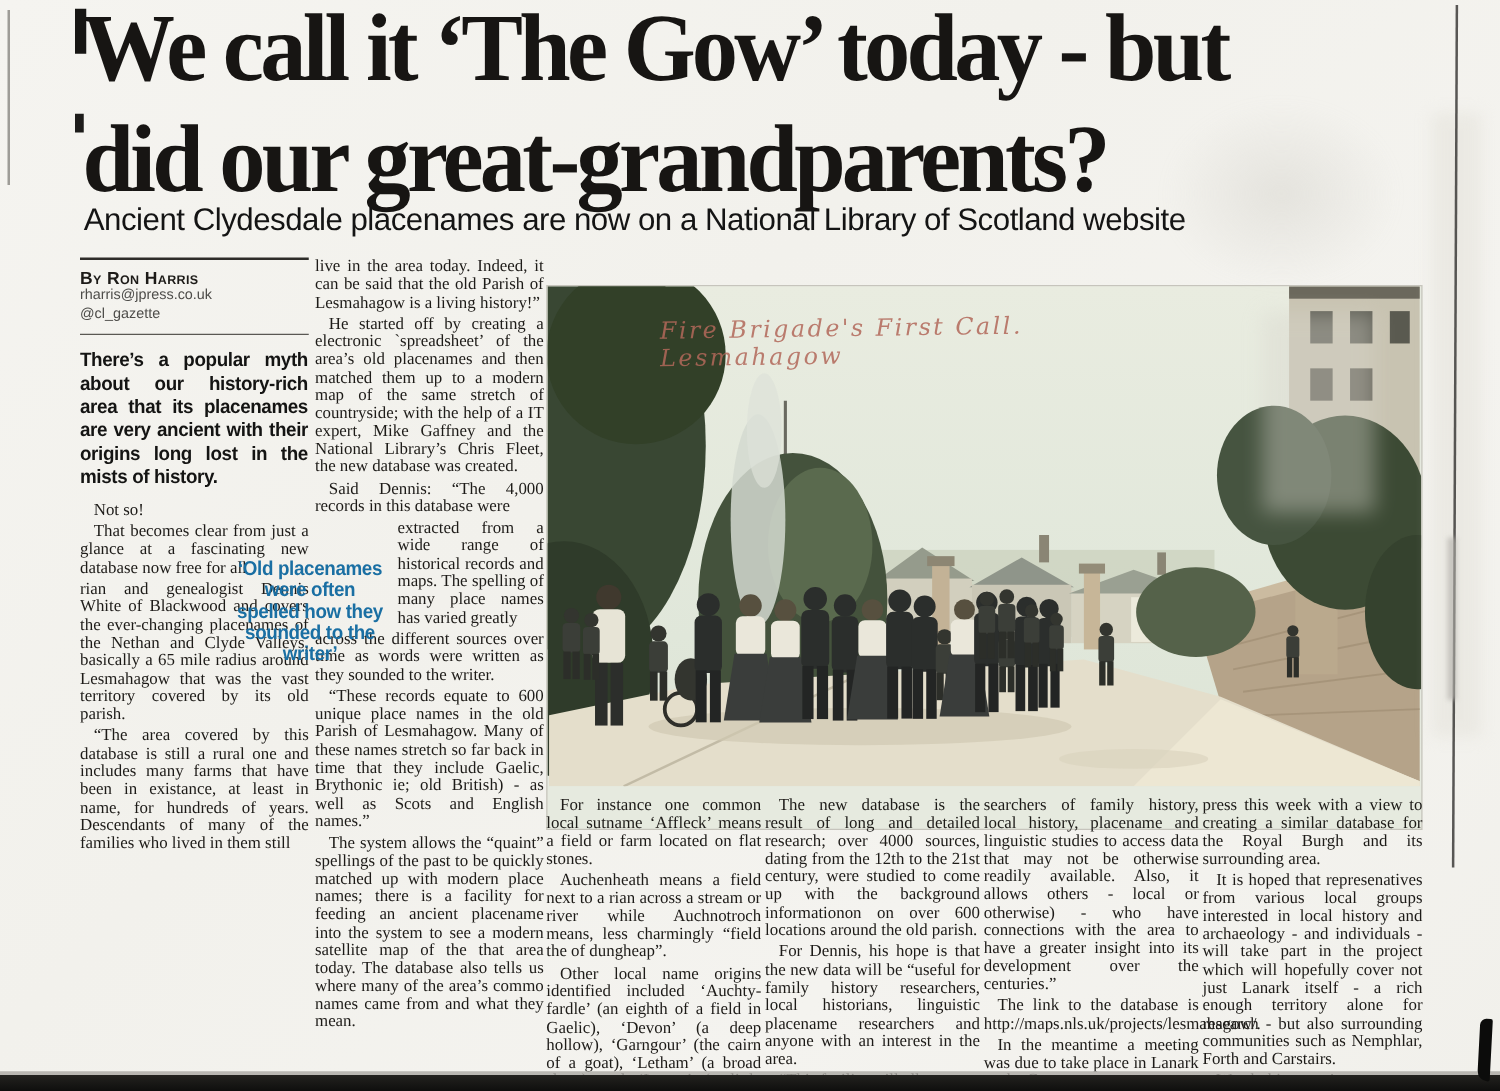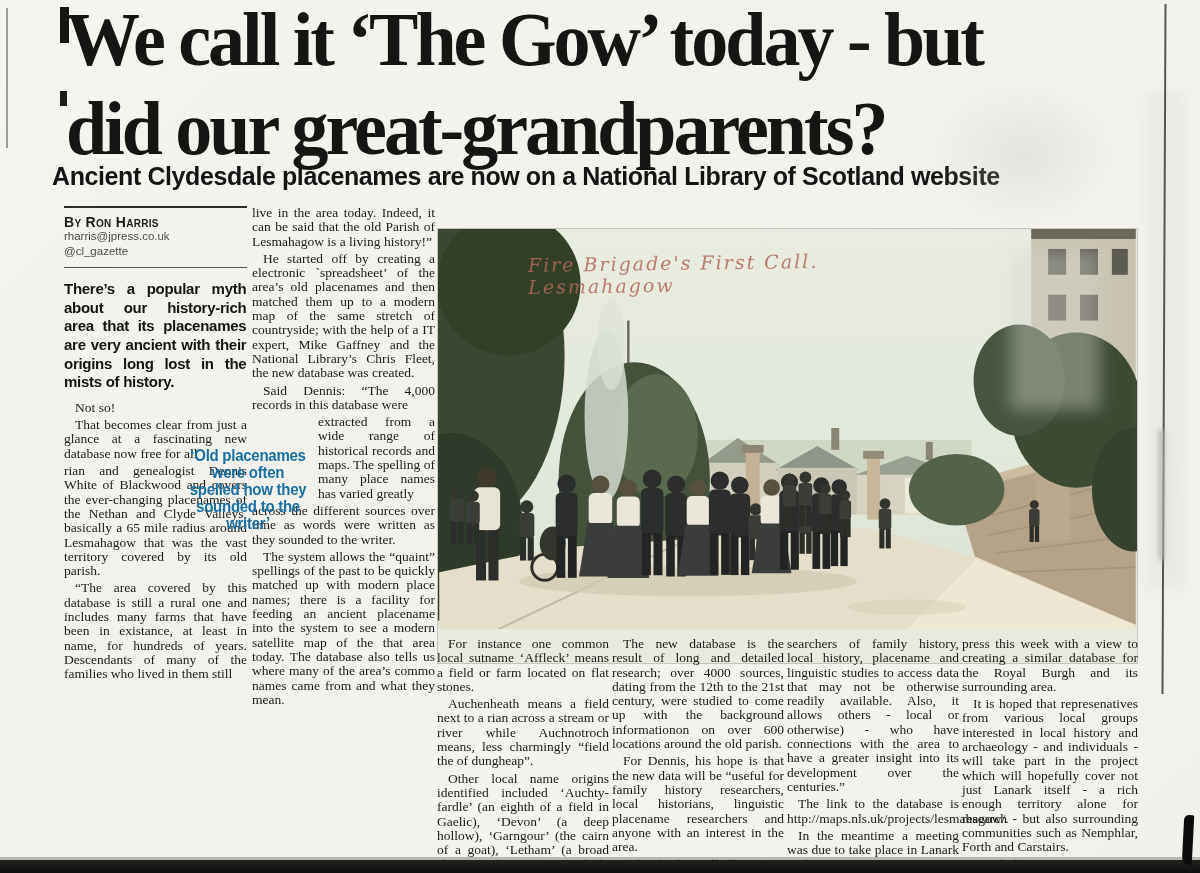--- a/index.html
+++ b/index.html
@@ -4,22 +4,22 @@
 <style>
   html,body{margin:0;padding:0;}
   body{width:1200px;height:873px;overflow:hidden;background:#fbfbf9;
        font-family:"Liberation Serif",serif;color:#1d1b18;position:relative;}
   .paper{position:absolute;left:0;top:0;width:1200px;height:873px;
          background:linear-gradient(135deg,#f5f4f0 0%,#f2f1ec 40%,#f4f3ef 70%,#f1f0eb 100%);}
   
   .headline{position:absolute;left:66px;top:-6px;width:1080px;
             font-family:"Liberation Serif",serif;font-weight:bold;color:#171513;
             font-size:74px;line-height:86px;letter-spacing:-3px;transform:scaleY(1.04);transform-origin:top left;}
-  .standfirst{position:absolute;left:52px;top:162px;width:1060px;
-              font-family:"Liberation Sans",sans-serif;font-weight:bold;font-size:25px;
+  .standfirst{position:absolute;left:67px;top:162px;width:1060px;
+              font-family:"Liberation Sans",sans-serif;font-weight:normal;font-size:25px;
               letter-spacing:-.4px;color:#141414;}
   
   .col{position:absolute;top:206px;font-size:13.5px;line-height:14.3px;text-align:justify;}
   #col1{left:64px;width:183px;}
   #col2{left:252px;width:183px;}
   .colB{position:absolute;top:637px;font-size:13.5px;line-height:14.3px;text-align:justify;}
   #col3{left:437px;width:172px;}
   #col4{left:612px;width:172px;}
   #col5{left:787px;width:172px;}
   #col6{left:962px;width:176px;}
@@ -92,20 +92,21 @@
 </div>
 
 <div id="col2" class="col">
   <p class="bp">live in the area today. Indeed, it can be said that the old Parish of Lesmahagow is a living history!”</p>
   <p class="bp ind">He started off by creating a electronic `spreadsheet’ of the area’s old placenames and then matched them up to a modern map of the same stretch of countryside; with the help of a IT expert, Mike Gaffney and the National Library’s Chris Fleet, the new database was created.</p>
   <p class="bp ind">Said Dennis: “The 4,000 records in this database were</p>
   <div class="narrow2">
     <p class="bp">extracted from a wide range of historical records and maps. The spelling of many place names has varied greatly</p>
   </div>
   <p class="bp">across the different sources over time as words were written as they sounded to the writer.</p>
+  <p class="bp ind">“These records equate to 600 unique place names in the old Parish of Lesmahagow. Many of these names stretch so far back in time that they include Gaelic, Brythonic ie; old British) - as well as Scots and English names.”</p>
   <p class="bp ind">The system allows the “quaint” spellings of the past to be quickly matched up with modern place names; there is a facility for feeding an ancient placename into the system to see a modern satellite map of the that area today. The database also tells us where many of the area’s commo names came from and what they mean.</p>
 </div>
 
 <div class="pullquote" style="color: rgb(26, 111, 163);">‘Old placenames were often spelled how they sounded to the writer’</div>
 
 <div class="photo">
   <svg width="699" height="400" viewBox="0 0 700 402">
     <defs>
       <linearGradient id="sky" x1="0" y1="0" x2="0" y2="1">
         <stop offset="0" stop-color="#e9ece0"></stop>

